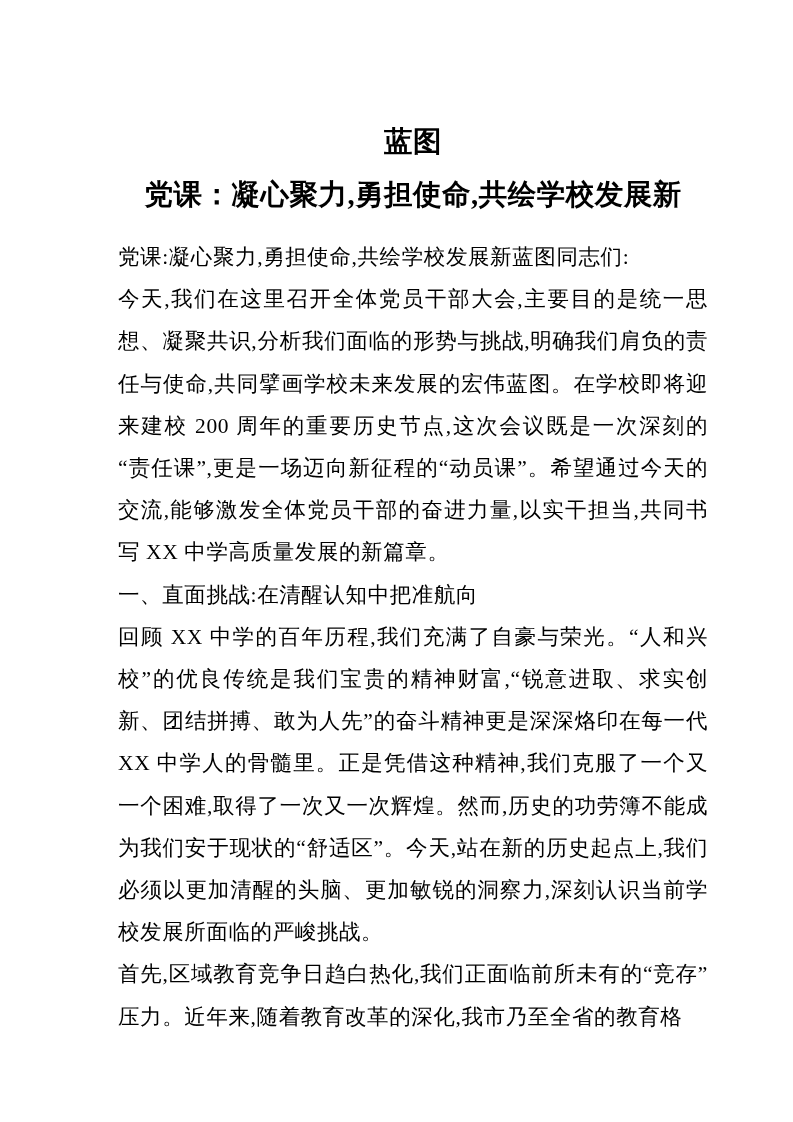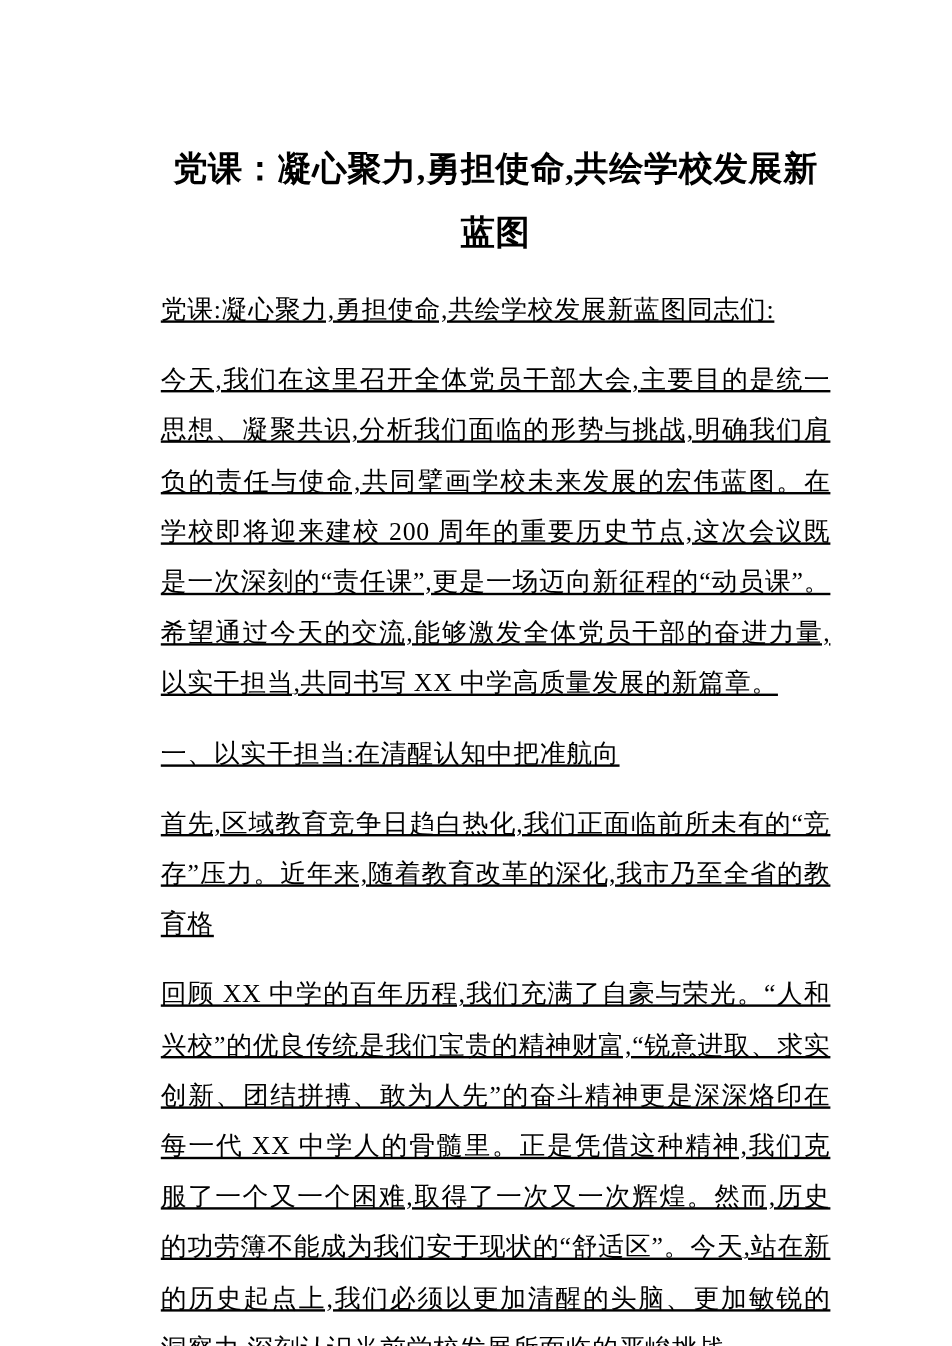--- a/index.html
+++ b/index.html
@@ -25,42 +25,41 @@
     line-height: 53px;
     font-weight: bold;
     text-align: center;
     letter-spacing: 0.5px;
   }
   .doc-title .title-line {
     display: block;
     white-space: nowrap;
   }
   .par {
-    margin: 16px;
+    margin: 0;
     font-size: 21.5px;
     line-height: 42.2px;
     letter-spacing: 0.6px;
     text-align: justify;
     word-break: break-all;
-    text-decoration: underline;
   }
 </style>
 </head>
 <body>
 
 <div class="page">
 
   <h1 class="doc-title">
+    <span class="title-line">蓝图</span>
     <span class="title-line">党课：凝心聚力,勇担使命,共绘学校发展新</span>
-    <span class="title-line">蓝图</span>
   </h1>
 
   <p class="par">党课:凝心聚力,勇担使命,共绘学校发展新蓝图同志们:</p>
 
   <p class="par">今天,我们在这里召开全体党员干部大会,主要目的是统一思想、凝聚共识,分析我们面临的形势与挑战,明确我们肩负的责任与使命,共同擘画学校未来发展的宏伟蓝图。在学校即将迎来建校 200 周年的重要历史节点,这次会议既是一次深刻的“责任课”,更是一场迈向新征程的“动员课”。希望通过今天的交流,能够激发全体党员干部的奋进力量,以实干担当,共同书写 XX 中学高质量发展的新篇章。</p>
 
-  <p class="par">一、以实干担当:在清醒认知中把准航向</p>
+  <p class="par">一、直面挑战:在清醒认知中把准航向</p>
+
+  <p class="par">回顾 XX 中学的百年历程,我们充满了自豪与荣光。“人和兴校”的优良传统是我们宝贵的精神财富,“锐意进取、求实创新、团结拼搏、敢为人先”的奋斗精神更是深深烙印在每一代 XX 中学人的骨髓里。正是凭借这种精神,我们克服了一个又一个困难,取得了一次又一次辉煌。然而,历史的功劳簿不能成为我们安于现状的“舒适区”。今天,站在新的历史起点上,我们必须以更加清醒的头脑、更加敏锐的洞察力,深刻认识当前学校发展所面临的严峻挑战。</p>
 
   <p class="par">首先,区域教育竞争日趋白热化,我们正面临前所未有的“竞存”压力。近年来,随着教育改革的深化,我市乃至全省的教育格</p>
-
-  <p class="par">回顾 XX 中学的百年历程,我们充满了自豪与荣光。“人和兴校”的优良传统是我们宝贵的精神财富,“锐意进取、求实创新、团结拼搏、敢为人先”的奋斗精神更是深深烙印在每一代 XX 中学人的骨髓里。正是凭借这种精神,我们克服了一个又一个困难,取得了一次又一次辉煌。然而,历史的功劳簿不能成为我们安于现状的“舒适区”。今天,站在新的历史起点上,我们必须以更加清醒的头脑、更加敏锐的洞察力,深刻认识当前学校发展所面临的严峻挑战。</p>
 
 </div>
 
 </body></html>

